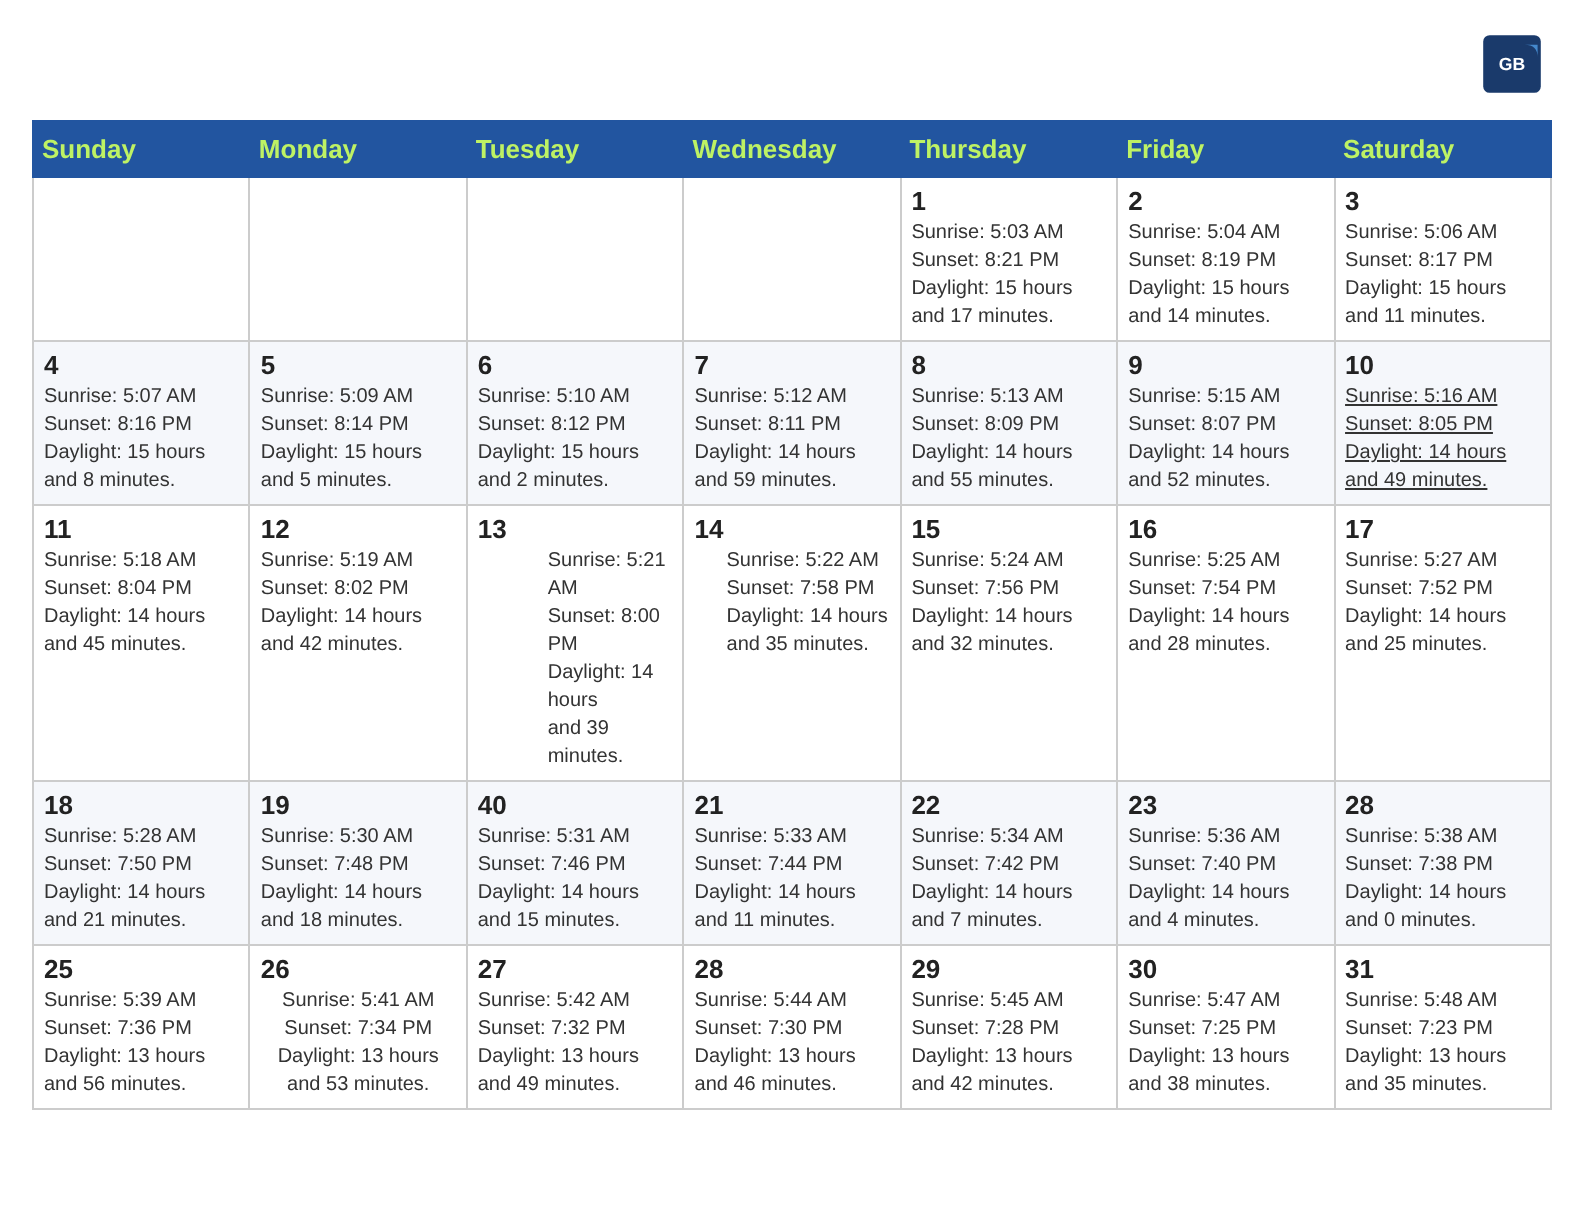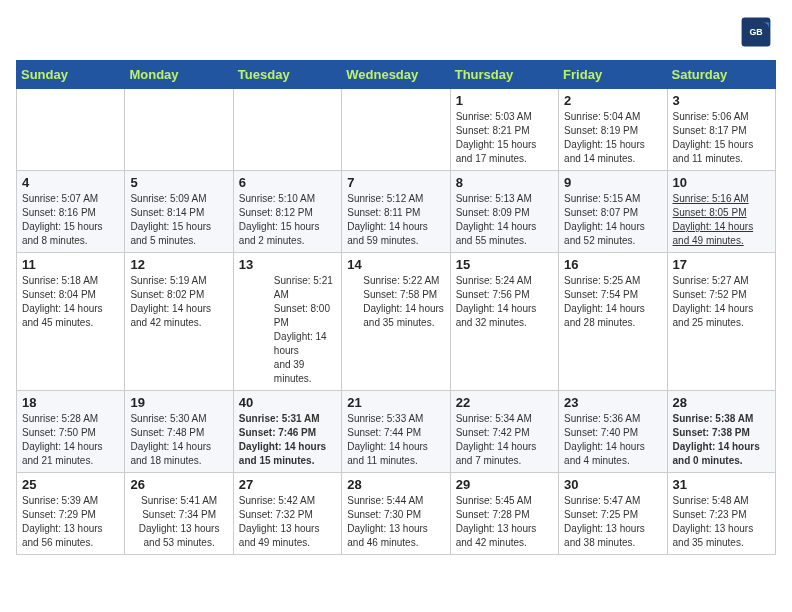--- a/index.html
+++ b/index.html
@@ -252,21 +252,21 @@
         </td>
         <td>
           <span class="day-num">19</span>
           <div class="day-info" style="white-space: pre-line;">Sunrise: 5:30 AM
 Sunset: 7:48 PM
 Daylight: 14 hours
 and 18 minutes.</div>
         </td>
         <td>
           <span class="day-num">40</span>
-          <div class="day-info" style="white-space: pre-line; font-weight: bold;">Sunrise: 5:31 AM
+          <div class="day-info" style="white-space: pre-line;">Sunrise: 5:31 AM
 Sunset: 7:46 PM
 Daylight: 14 hours
 and 15 minutes.</div>
         </td>
         <td>
           <span class="day-num">21</span>
           <div class="day-info" style="white-space: pre-line;">Sunrise: 5:33 AM
 Sunset: 7:44 PM
 Daylight: 14 hours
 and 11 minutes.</div>
@@ -280,31 +280,31 @@
         </td>
         <td>
           <span class="day-num">23</span>
           <div class="day-info" style="white-space: pre-line;">Sunrise: 5:36 AM
 Sunset: 7:40 PM
 Daylight: 14 hours
 and 4 minutes.</div>
         </td>
         <td>
           <span class="day-num">28</span>
-          <div class="day-info" style="white-space: pre-line; font-weight: bold;">Sunrise: 5:38 AM
+          <div class="day-info" style="white-space: pre-line;">Sunrise: 5:38 AM
 Sunset: 7:38 PM
 Daylight: 14 hours
 and 0 minutes.</div>
         </td>
       </tr>
       <tr>
         <td>
           <span class="day-num">25</span>
           <div class="day-info" style="white-space: pre-line;">Sunrise: 5:39 AM
-Sunset: 7:29 PM
+Sunset: 7:36 PM
 Daylight: 13 hours
 and 56 minutes.</div>
         </td>
         <td>
           <span class="day-num">26</span>
           <div class="day-info" style="white-space: pre-line; text-align: center;">Sunrise: 5:41 AM
 Sunset: 7:34 PM
 Daylight: 13 hours
 and 53 minutes.</div>
         </td>

